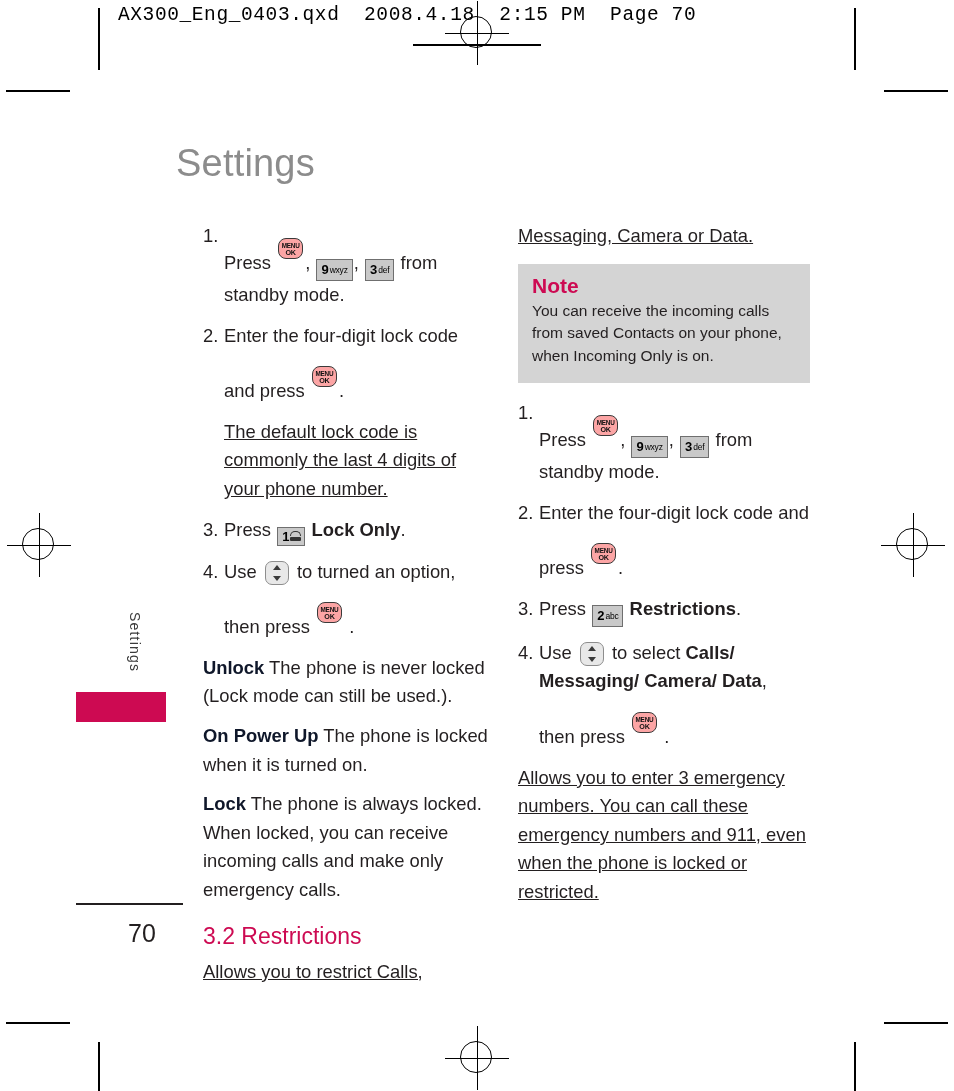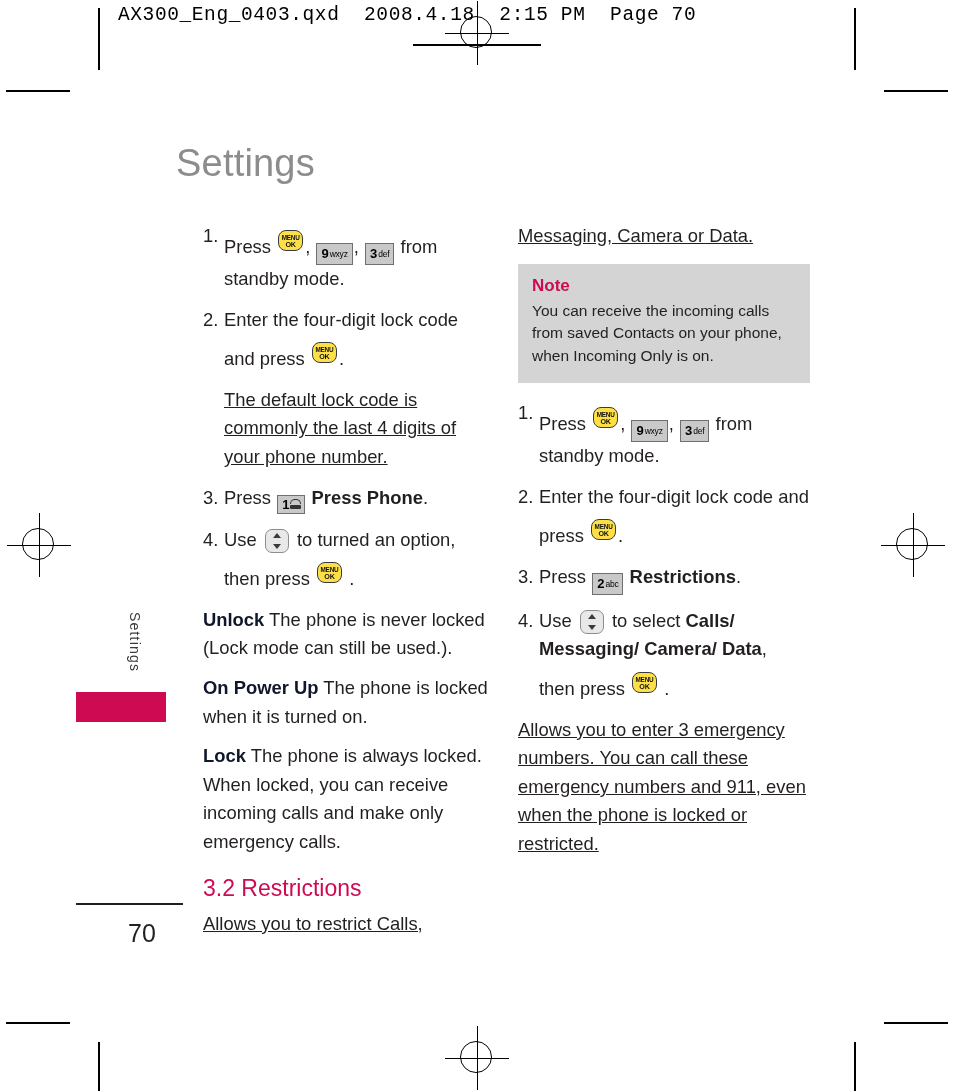--- a/index.html
+++ b/index.html
@@ -158,22 +158,22 @@
     border-radius: 1px;
   }
 
   .key-ok {
     display: inline-block;
     vertical-align: -6px;
     box-sizing: border-box;
     width: 25px; height: 21px;
     border: 1.4px solid #3a3a3a;
     border-radius: 8px;
-    background: #fde047;
-    margin: 8px 2px;
+    background: #fca5a5;
+    margin: 16px 2px;
     position: relative;
     overflow: hidden;
   }
   .key-ok .l1, .key-ok .l2 {
     position: absolute;
     left: 0; right: 0;
     text-align: center;
     font-size: 6.4px;
     line-height: 7px;
     letter-spacing: -0.2px;
@@ -208,21 +208,21 @@
   
   .note {
     background: #d4d4d4;
     padding: 10px 14px 16px 14px;
     margin: 13px 0 16px 0;
     box-sizing: border-box;
   }
   .note .note-title {
     color: #cd0a52;
     font-weight: bold;
-    font-size: 17px;
+    font-size: 21px;
     line-height: 23px;
     margin-bottom: 3px;
   }
   .note .note-body {
     font-size: 15.5px;
     line-height: 22.5px;
     color: #231f20;
   }
 
   
@@ -320,21 +320,21 @@
     <span class="body"><span>Enter the four-digit lock code and press</span>
       <span class="key-ok"><span class="l1">MENU</span><span class="l2">OK</span></span><span>.</span></span>
   </div>
 
   <p class="para indent">The default lock code is commonly the last 4 digits of your phone number.</p>
 
   <div class="step">
     <span class="num">3.</span>
     <span class="body"><span>Press</span>
       <span class="key key-vm"><span class="d">1</span><span class="vm-glyph"></span></span>
-      <b class="bk">Press Phone</b><span>.</span></span>
+      <b class="bk">Lock Only</b><span>.</span></span>
   </div>
 
   <div class="step">
     <span class="num">4.</span>
     <span class="body"><span>Use</span>
       <span class="key-nav"><span class="up"></span><span class="dn"></span></span>
       <span>to turned an option,</span><br>
       <span>then press</span>
       <span class="key-ok"><span class="l1">MENU</span><span class="l2">OK</span></span>
       <span>.</span></span>

